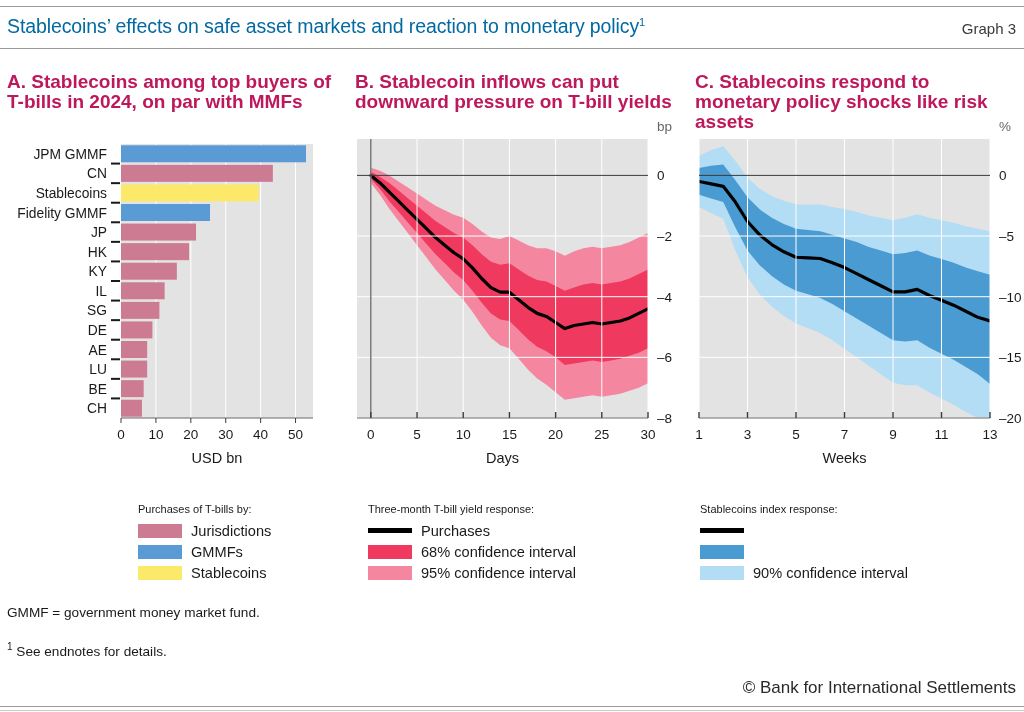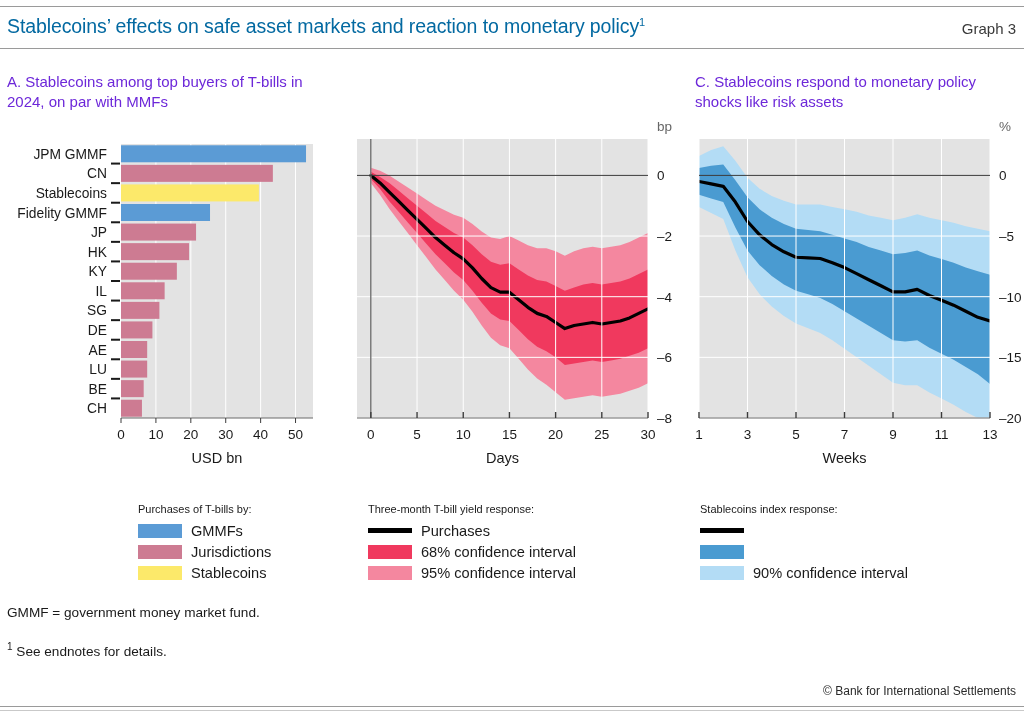--- a/index.html
+++ b/index.html
@@ -29,37 +29,37 @@
   }
 
   
   .panel { position:absolute; top:60px; height:430px; }
   #panelA { left:0;   width:345px; }
   #panelB { left:345px; width:340px; }
   #panelC { left:685px; width:339px; }
 
   .panel-title {
     position:absolute; left:7px; top:12px; right:6px;
-    font-size:15px; line-height:20px; color:#6d28d9;
-    font-weight:400;
+    font-size:19px; line-height:20px; color:#be185d;
+    font-weight:700;
   }
   #panelB .panel-title, #panelC .panel-title { left:10px; }
 
   
   .legend { position:absolute; font-size:14.6px; color:#1a1a1a; }
   .legend-title { font-size:11px; margin-bottom:5px; white-space:nowrap; }
   .legend-row { display:flex; align-items:center; height:21px; }
   .swatch { width:44px; height:14px; margin-right:9px; flex:0 0 44px; }
   .swatch.line { height:5px; background:#000; }
   .legend-lbl { white-space:nowrap; }
 
   
   .foot { position:absolute; left:7px; font-size:13.6px; color:#1a1a1a; white-space:nowrap; }
   .foot sup { font-size:10px; vertical-align:super; }
-  .copyright { position:absolute; right:8px; bottom:14px; font-size:12px; color:#2a2a2a; white-space:nowrap; }
+  .copyright { position:absolute; right:8px; bottom:14px; font-size:17px; color:#2a2a2a; white-space:nowrap; }
   .rule-bottom { position:absolute; left:0; bottom:5px; width:1024px; height:1px; background:#9a9a9a; }
   .rule-bottom2 { position:absolute; left:0; bottom:1px; width:1024px; height:1px; background:#c9c9c9; }
 </style>
 </head>
 <body>
 
 <div class="page">
 
   <div class="rule-top"></div>
   <div class="title">
@@ -129,20 +129,21 @@
         <text x="225.72727272727272" y="379" text-anchor="middle" font-size="13.5" fill="#1a1a1a" font-family="&quot;Liberation Sans&quot;, sans-serif">30</text>
         <line x1="260.6363636363636" y1="358" x2="260.6363636363636" y2="363" stroke="#3c3c3c" stroke-width="1"></line>
         <text x="260.6363636363636" y="379" text-anchor="middle" font-size="13.5" fill="#1a1a1a" font-family="&quot;Liberation Sans&quot;, sans-serif">40</text>
         <line x1="295.5454545454545" y1="358" x2="295.5454545454545" y2="363" stroke="#3c3c3c" stroke-width="1"></line>
         <text x="295.5454545454545" y="379" text-anchor="middle" font-size="13.5" fill="#1a1a1a" font-family="&quot;Liberation Sans&quot;, sans-serif">50</text>
         <text x="217" y="403" text-anchor="middle" font-size="14.5" fill="#1a1a1a" font-family="&quot;Liberation Sans&quot;, sans-serif">USD bn</text>
       </svg>
   </div>
 
   <div class="panel" id="panelB">
+    <div class="panel-title">B. Stablecoin inflows can put downward pressure on T-bill yields</div>
     <svg id="svgB" width="340" height="430">
         <rect x="12" y="79" width="291" height="279" fill="#E3E3E3"></rect>
         <defs>
           <clipPath id="svgB-clip">
             <rect x="12" y="79" width="291" height="279"></rect>
           </clipPath>
         </defs>
         <g clip-path="url(#svgB-clip)">
           <path d="M25.857142857142854,107.80978260869563L35.095238095238095,110.84239130434779L44.33333333333333,115.39130434782606L53.57142857142857,121.45652173913041L62.80952380952381,127.52173913043478L72.04761904761904,133.5869565217391L81.28571428571428,139.65217391304347L90.52380952380952,145.7173913043478L99.76190476190476,150.2663043478261L109,154.81521739130432L118.23809523809523,157.84782608695653L127.47619047619047,163.91304347826085L136.71428571428572,171.49456521739128L145.95238095238093,177.55978260869563L155.19047619047618,179.07608695652172L164.42857142857144,176.04347826086956L173.66666666666669,180.5923913043478L182.9047619047619,185.14130434782606L192.14285714285714,188.17391304347825L201.38095238095238,188.17391304347825L210.61904761904762,191.2065217391304L219.85714285714286,195.7554347826087L229.0952380952381,191.2065217391304L238.33333333333334,188.17391304347825L247.57142857142858,186.65760869565216L256.80952380952385,188.17391304347825L266.04761904761904,186.65760869565216L275.2857142857143,185.14130434782606L284.5238095238095,182.1086956521739L293.76190476190476,177.55978260869563L303,173.01086956521738L303,323.125L293.76190476190476,327.67391304347825L284.5238095238095,330.70652173913044L275.2857142857143,333.7391304347826L266.04761904761904,335.2554347826087L256.80952380952385,336.77173913043475L247.57142857142858,335.2554347826087L238.33333333333334,336.77173913043475L229.0952380952381,338.2880434782609L219.85714285714286,339.80434782608694L210.61904761904762,332.2228260869565L201.38095238095238,324.6413043478261L192.14285714285714,318.57608695652175L182.9047619047619,309.47826086956525L173.66666666666669,298.8641304347826L164.42857142857144,288.25L155.19047619047618,285.2173913043478L145.95238095238093,277.6358695652174L136.71428571428572,265.5054347826087L127.47619047619047,251.8586956521739L118.23809523809523,239.7282608695652L109,230.6304347826087L99.76190476190476,220.01630434782606L90.52380952380952,209.40217391304347L81.28571428571428,197.27173913043478L72.04761904761904,185.14130434782606L62.80952380952381,173.01086956521738L53.57142857142857,160.8804347826087L44.33333333333333,148.74999999999997L35.095238095238095,135.10326086956522L25.857142857142854,122.9728260869565Z" fill="#F4879F" stroke="none"></path>
           <path d="M25.857142857142854,111.75217391304346L35.095238095238095,116.90760869565216L44.33333333333333,122.9728260869565L53.57142857142857,130.55434782608694L62.80952380952381,138.13586956521738L72.04761904761904,145.7173913043478L81.28571428571428,153.29891304347825L90.52380952380952,160.8804347826087L99.76190476190476,166.94565217391303L109,173.01086956521738L118.23809523809523,177.55978260869563L127.47619047619047,185.14130434782606L136.71428571428572,194.2391304347826L145.95238095238093,201.82065217391303L155.19047619047618,204.85326086956522L164.42857142857144,203.33695652173913L173.66666666666669,209.40217391304347L182.9047619047619,215.4673913043478L192.14285714285714,220.01630434782606L201.38095238095238,221.53260869565216L210.61904761904762,226.08152173913044L219.85714285714286,230.6304347826087L229.0952380952381,227.5978260869565L238.33333333333334,224.56521739130432L247.57142857142858,223.04891304347825L256.80952380952385,224.56521739130432L266.04761904761904,223.04891304347825L275.2857142857143,221.53260869565216L284.5238095238095,218.5L293.76190476190476,213.95108695652172L303,209.40217391304347L303,288.25L293.76190476190476,292.79891304347825L284.5238095238095,295.83152173913044L275.2857142857143,298.8641304347826L266.04761904761904,300.3804347826087L256.80952380952385,301.8967391304348L247.57142857142858,300.3804347826087L238.33333333333334,301.8967391304348L229.0952380952381,303.4130434782609L219.85714285714286,304.92934782608694L210.61904761904762,297.3478260869565L201.38095238095238,291.28260869565213L192.14285714285714,286.73369565217394L182.9047619047619,279.1521739130435L173.66666666666669,270.05434782608694L164.42857142857144,260.95652173913044L155.19047619047618,259.4402173913044L145.95238095238093,253.375L136.71428571428572,242.76086956521738L127.47619047619047,230.6304347826087L118.23809523809523,220.01630434782606L109,212.43478260869566L99.76190476190476,203.33695652173913L90.52380952380952,194.2391304347826L81.28571428571428,183.625L72.04761904761904,173.01086956521738L62.80952380952381,162.39673913043475L53.57142857142857,151.78260869565216L44.33333333333333,141.16847826086953L35.095238095238095,129.03804347826085L25.857142857142854,119.0304347826087Z" fill="#F0395E" stroke="none"></path>
@@ -234,26 +235,26 @@
         <text x="305" y="379" text-anchor="middle" font-size="13.5" fill="#1a1a1a" font-family="&quot;Liberation Sans&quot;, sans-serif">13</text>
         <text x="314" y="71" text-anchor="start" font-size="13.5" fill="#666" font-family="&quot;Liberation Sans&quot;, sans-serif">%</text>
         <text x="159.5" y="403" text-anchor="middle" font-size="14.5" fill="#1a1a1a" font-family="&quot;Liberation Sans&quot;, sans-serif">Weeks</text>
       </svg>
   </div>
 
   <div class="legend" id="legendA" style="left:138px; top:503px;">
     <div class="legend-title">Purchases of T-bills by:</div>
     <div id="legendA-rows">
         <div class="legend-row">
+          <span class="swatch" style="background: rgb(205, 123, 146);"></span>
+          <span class="legend-lbl">Jurisdictions</span>
+        </div>
+        <div class="legend-row">
           <span class="swatch" style="background: rgb(91, 155, 213);"></span>
           <span class="legend-lbl">GMMFs</span>
-        </div>
-        <div class="legend-row">
-          <span class="swatch" style="background: rgb(205, 123, 146);"></span>
-          <span class="legend-lbl">Jurisdictions</span>
         </div>
         <div class="legend-row">
           <span class="swatch" style="background: rgb(252, 233, 106);"></span>
           <span class="legend-lbl">Stablecoins</span>
         </div>
       </div>
   </div>
 
   <div class="legend" id="legendB" style="left:368px; top:503px;">
     <div class="legend-title">Three-month T-bill yield response:</div>

